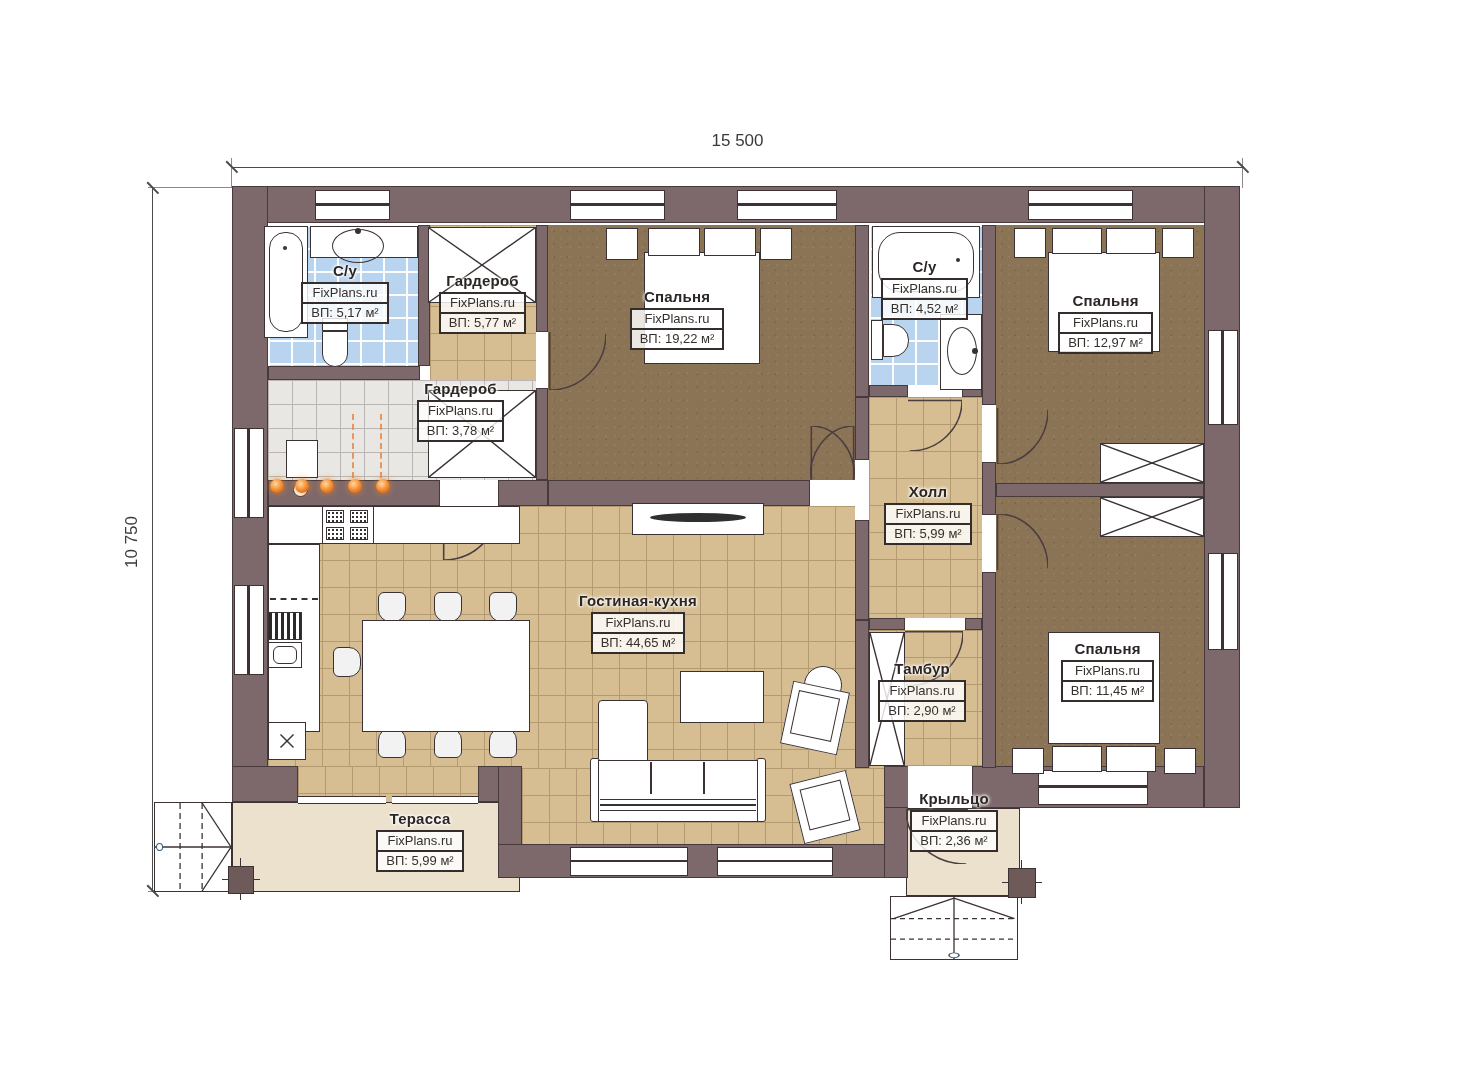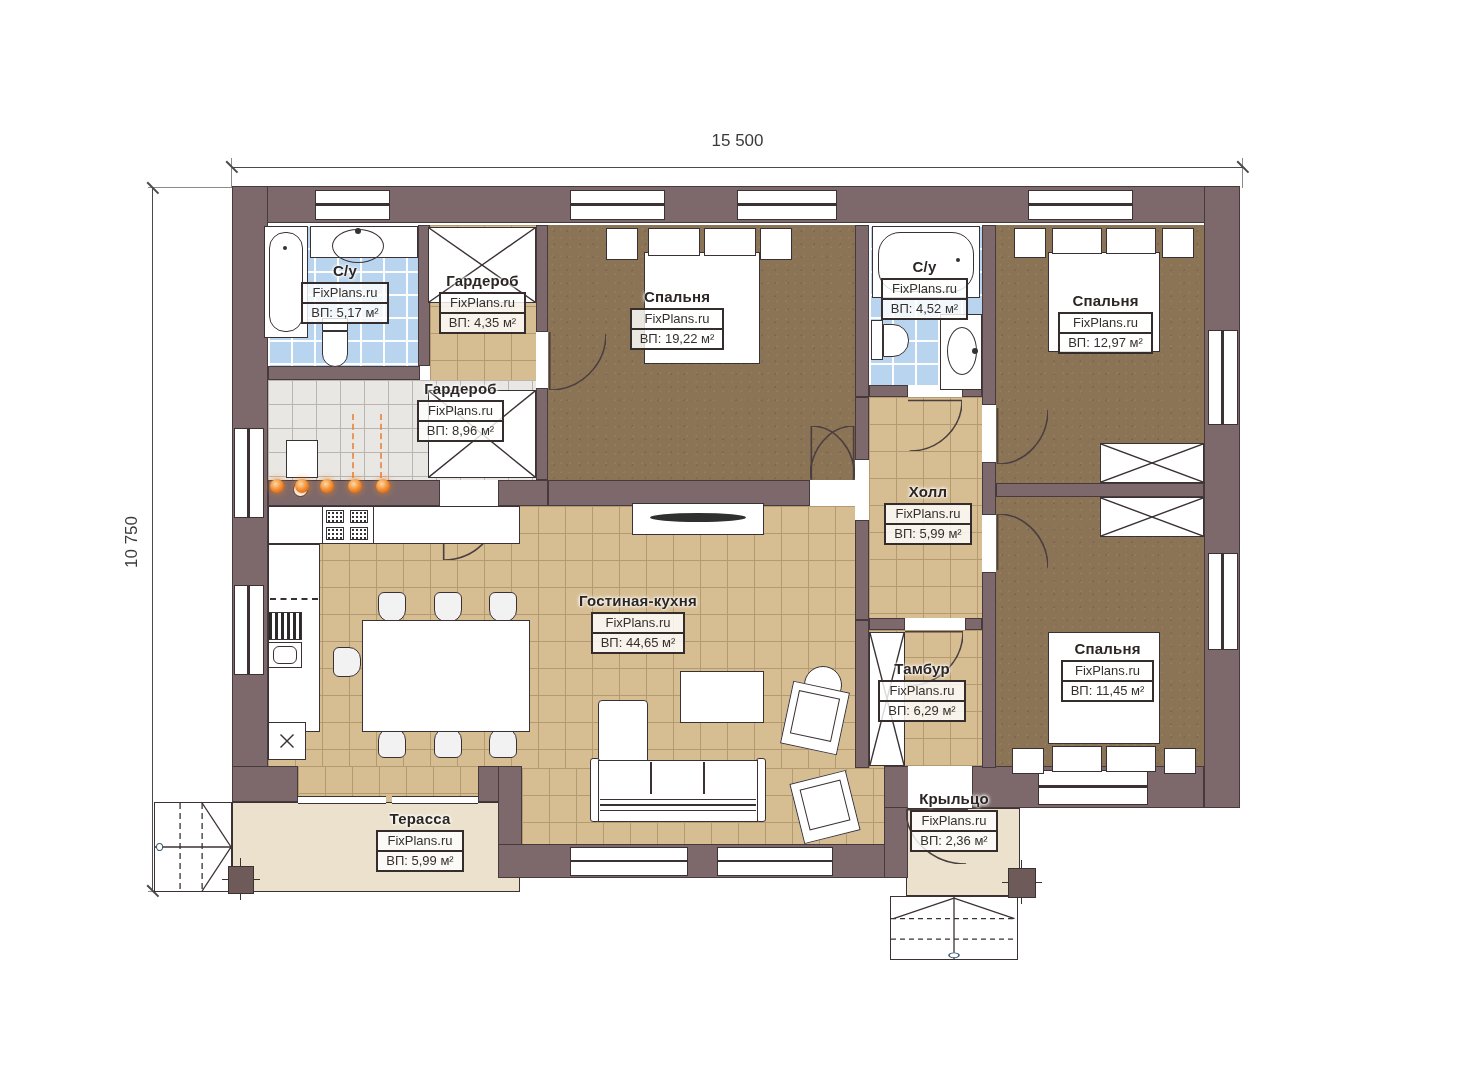--- a/index.html
+++ b/index.html
@@ -329,56 +329,56 @@
   <div class="col" style="left:1008px;top:868px;width:28px;height:30px"></div>
 
   <div class="lbl" style="left:295px;top:262px;width:100px">
     <div class="nm">С/у</div>
     <div class="bx"><div class="r1">FixPlans.ru</div>
       <div class="r2">ВП: 5,17 м²</div></div>
   </div>
   <div class="lbl" style="left:425px;top:272px;width:115px">
     <div class="nm">Гардероб</div>
     <div class="bx"><div class="r1">FixPlans.ru</div>
-      <div class="r2">ВП: 4,35 м²</div></div>
+      <div class="r2">ВП: 5,77 м²</div></div>
   </div>
   <div class="lbl" style="left:607px;top:288px;width:140px">
     <div class="nm">Спальня</div>
     <div class="bx"><div class="r1">FixPlans.ru</div>
       <div class="r2">ВП: 19,22 м²</div></div>
   </div>
   <div class="lbl" style="left:872px;top:258px;width:105px">
     <div class="nm">С/у</div>
     <div class="bx"><div class="r1">FixPlans.ru</div>
       <div class="r2">ВП: 4,52 м²</div></div>
   </div>
   <div class="lbl" style="left:1038px;top:292px;width:135px">
     <div class="nm">Спальня</div>
     <div class="bx"><div class="r1">FixPlans.ru</div>
       <div class="r2">ВП: 12,97 м²</div></div>
   </div>
   <div class="lbl" style="left:398px;top:380px;width:125px">
     <div class="nm">Гардероб</div>
     <div class="bx"><div class="r1">FixPlans.ru</div>
-      <div class="r2">ВП: 8,96 м²</div></div>
+      <div class="r2">ВП: 3,78 м²</div></div>
   </div>
   <div class="lbl" style="left:878px;top:483px;width:100px">
     <div class="nm">Холл</div>
     <div class="bx"><div class="r1">FixPlans.ru</div>
       <div class="r2">ВП: 5,99 м²</div></div>
   </div>
   <div class="lbl" style="left:548px;top:592px;width:180px">
     <div class="nm">Гостиная-кухня</div>
     <div class="bx"><div class="r1">FixPlans.ru</div>
       <div class="r2">ВП: 44,65 м²</div></div>
   </div>
   <div class="lbl" style="left:872px;top:660px;width:100px">
     <div class="nm">Тамбур</div>
     <div class="bx"><div class="r1">FixPlans.ru</div>
-      <div class="r2">ВП: 6,29 м²</div></div>
+      <div class="r2">ВП: 2,90 м²</div></div>
   </div>
   <div class="lbl" style="left:1040px;top:640px;width:135px">
     <div class="nm">Спальня</div>
     <div class="bx"><div class="r1">FixPlans.ru</div>
       <div class="r2">ВП: 11,45 м²</div></div>
   </div>
   <div class="lbl" style="left:355px;top:810px;width:130px">
     <div class="nm">Терасса</div>
     <div class="bx"><div class="r1">FixPlans.ru</div>
       <div class="r2">ВП: 5,99 м²</div></div>

